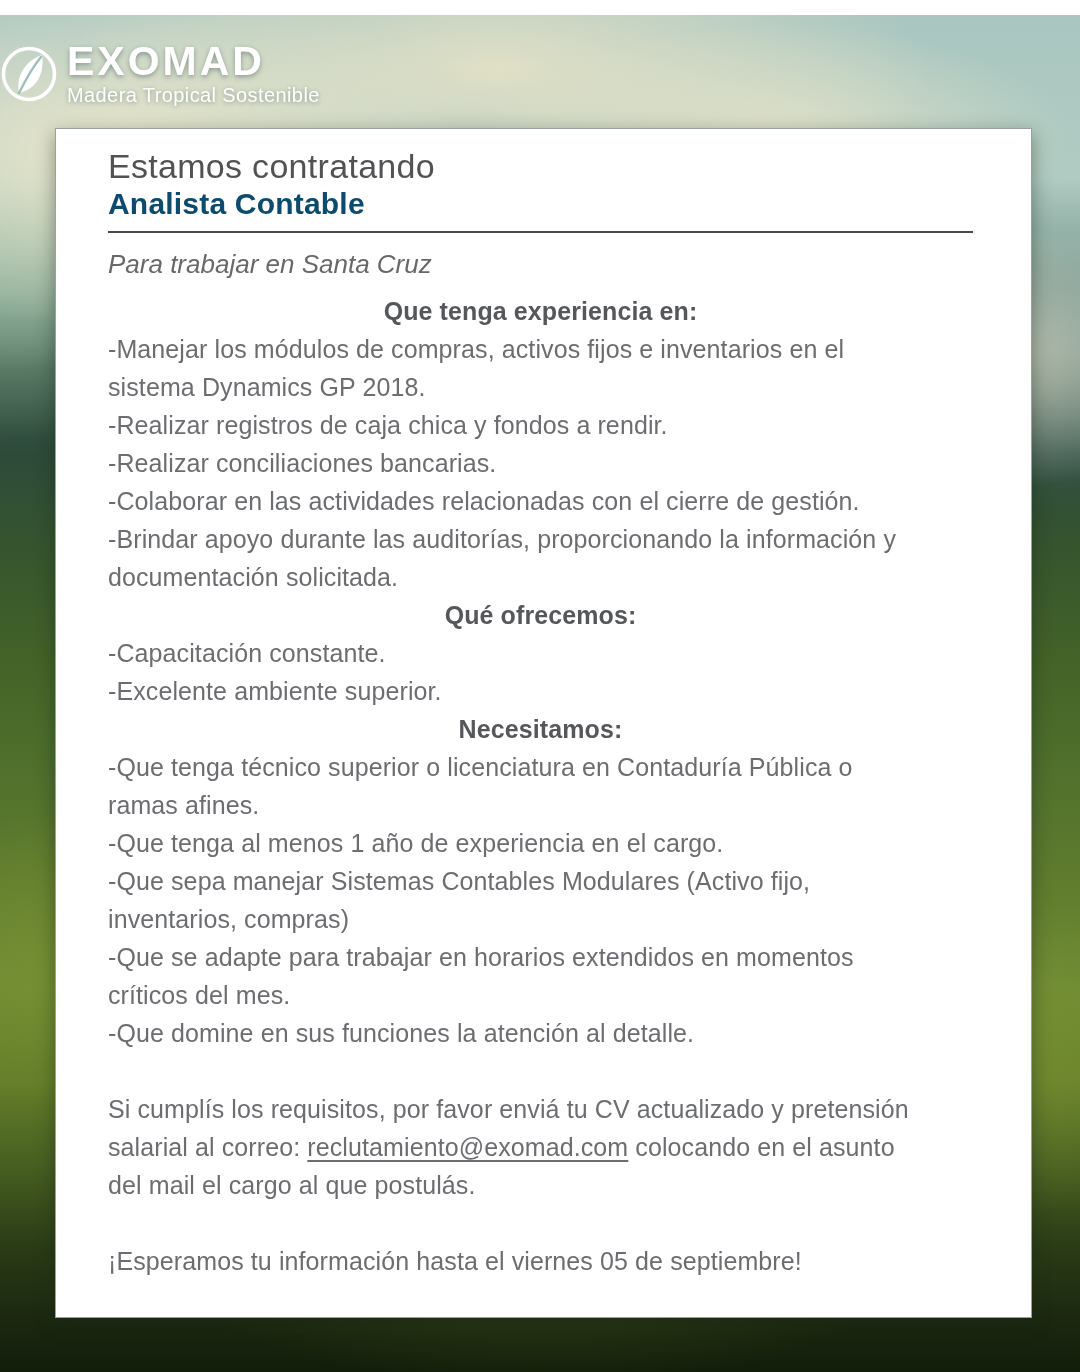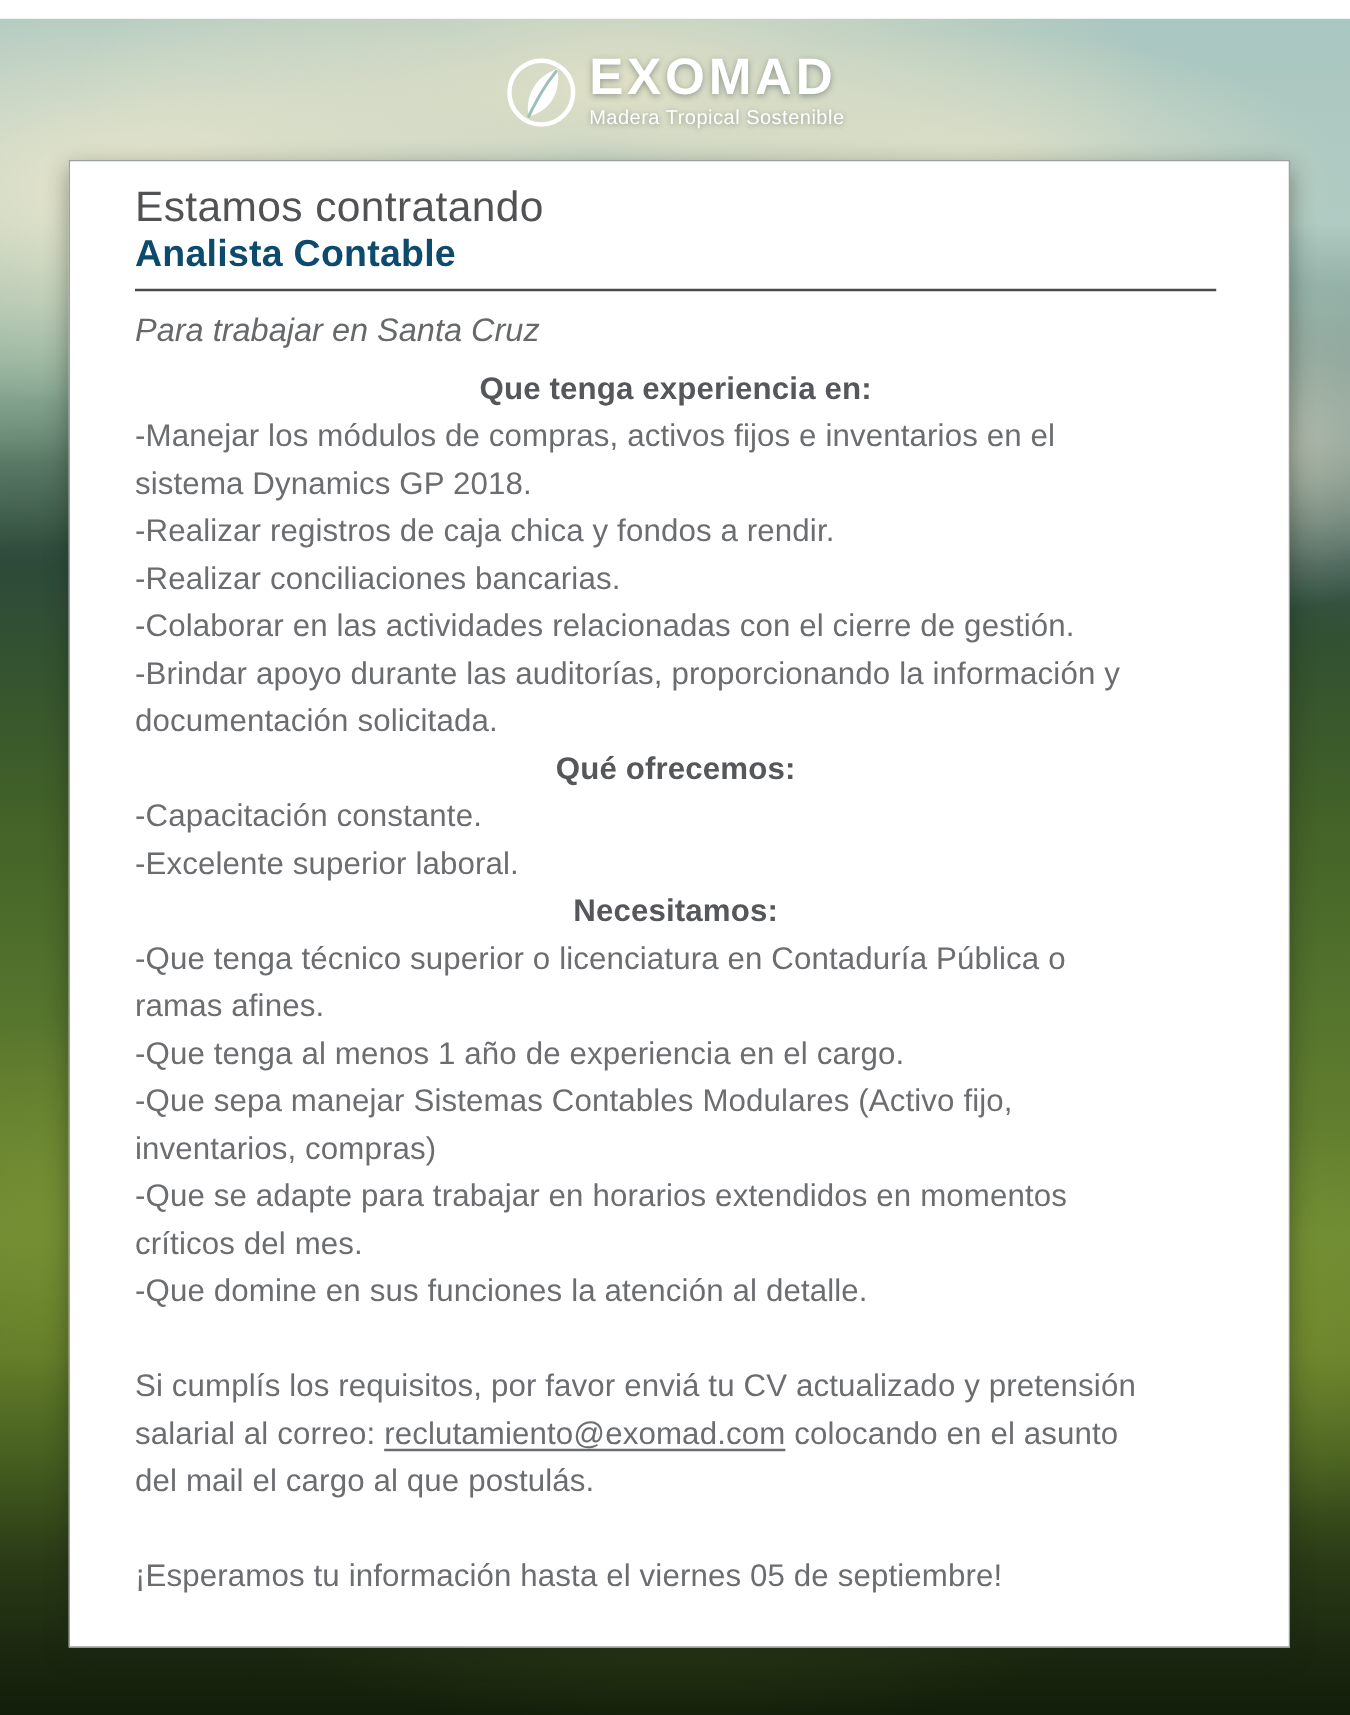--- a/index.html
+++ b/index.html
@@ -33,30 +33,30 @@
         #6b8831 72%, #637d29 79%, #475f20 85%, #2a3b16 91%, #1c2910 96%, #121d0a 100%);
   }
   .top-strip {
     position: absolute; top: 0; left: 0; width: 100%; height: 15px;
     background: #ffffff;
   }
 
   
   .logo {
     position: absolute; top: 38px; left: 0; right: 0;
-    display: flex; justify-content: center; align-items: center; gap: 9px;
+    display: flex; align-items: center; gap: 9px;
   }
   .logo-mark { width: 58px; height: 72px; flex: 0 0 auto; }
   .logo-textcol { display: flex; flex-direction: column; }
   .logo-name {
     color: #ffffff; font-size: 41px; font-weight: bold; letter-spacing: 3px;
     line-height: 40px; text-shadow: 0 2px 5px rgba(50,70,70,0.45);
   }
   .logo-tagline {
-    color: #ffffff; font-size: 16px; font-weight: 400; letter-spacing: 0.4px;
+    color: #ffffff; font-size: 20px; font-weight: 400; letter-spacing: 0.4px;
     line-height: 24px; margin-top: 2px; text-shadow: 0 1px 4px rgba(50,70,70,0.45);
   }
 
   
   .card {
     position: absolute; left: 55px; top: 128px; width: 977px; height: 1190px;
     background: #ffffff; border: 1px solid #9ba1a1; box-sizing: border-box;
     box-shadow: 0 6px 18px rgba(25,35,25,0.45);
     padding: 18px 58px 4px 52px;
   }
@@ -113,21 +113,21 @@
       <div class="line bold">Que tenga experiencia en:</div>
       <div class="line">-Manejar los módulos de compras, activos fijos e inventarios en el</div>
       <div class="line">sistema Dynamics GP 2018.</div>
       <div class="line">-Realizar registros de caja chica y fondos a rendir.</div>
       <div class="line">-Realizar conciliaciones bancarias.</div>
       <div class="line">-Colaborar en las actividades relacionadas con el cierre de gestión.</div>
       <div class="line">-Brindar apoyo durante las auditorías, proporcionando la información y</div>
       <div class="line">documentación solicitada.</div>
       <div class="line bold">Qué ofrecemos:</div>
       <div class="line">-Capacitación constante.</div>
-      <div class="line">-Excelente superior laboral.</div>
+      <div class="line">-Excelente ambiente superior.</div>
       <div class="line bold">Necesitamos:</div>
       <div class="line">-Que tenga técnico superior o licenciatura en Contaduría Pública o</div>
       <div class="line">ramas afines.</div>
       <div class="line">-Que tenga al menos 1 año de experiencia en el cargo.</div>
       <div class="line">-Que sepa manejar Sistemas Contables Modulares (Activo fijo,</div>
       <div class="line">inventarios, compras)</div>
       <div class="line">-Que se adapte para trabajar en horarios extendidos en momentos</div>
       <div class="line">críticos del mes.</div>
       <div class="line">-Que domine en sus funciones la atención al detalle.</div>
       <div class="line"></div>

